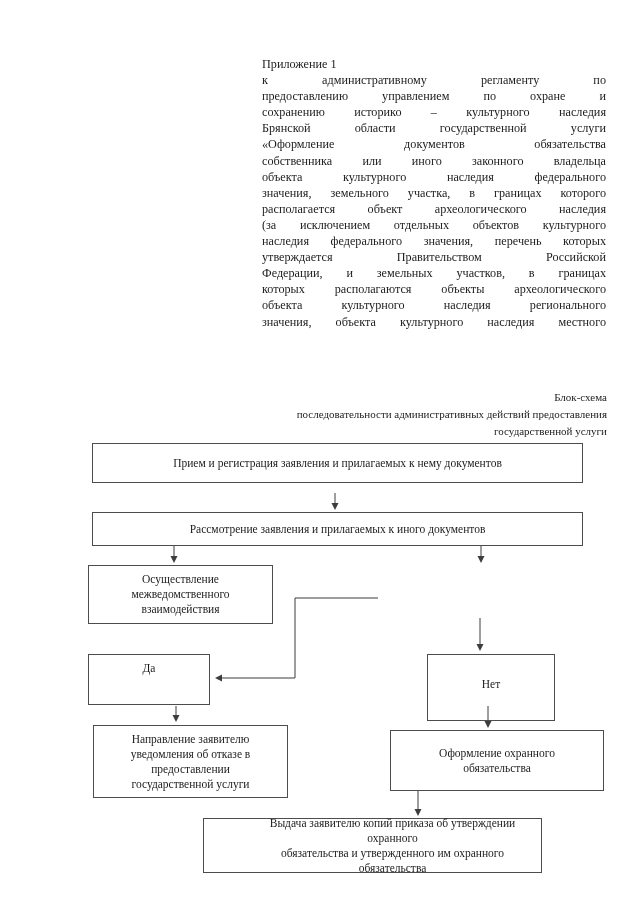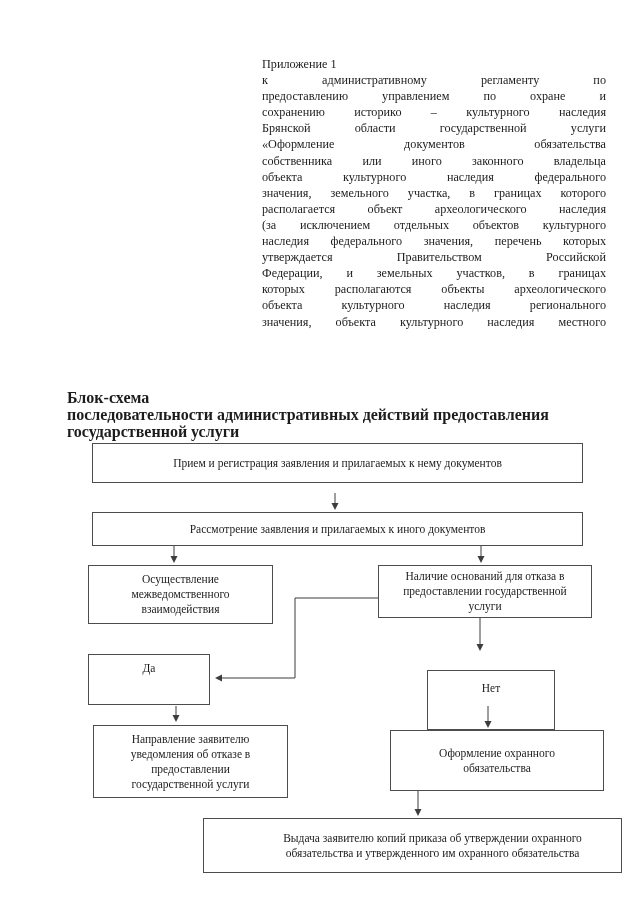--- a/index.html
+++ b/index.html
@@ -15,39 +15,39 @@
   
   .appendix{
     position:absolute; left:262px; top:56px; width:344px;
     font-size:12.2px; line-height:16.1px;
   }
   .apx-line{ text-align:justify; text-align-last:justify; }
   .apx-line.plain{ text-align:left; text-align-last:auto; }
   
   .doc-title{
     position:absolute; left:67px; top:389px; width:540px;
-    text-align:left; font-weight:bold; font-size:16px; line-height:17px;
+    text-align:right; font-weight:normal; font-size:11px; line-height:17px;
   }
   
   .fbox{
     position:absolute; box-sizing:border-box;
     border:1px solid var(--border);
     display:flex; align-items:center; justify-content:center;
     text-align:center; font-size:11.5px; line-height:15px;
     white-space:pre-line; padding:2px 4px;
   }
   .b-receive{ left:92px;  top:443px; width:491px; height:40px; }
   .b-review { left:92px;  top:512px; width:491px; height:34px; }
   .b-inter  { left:88px;  top:565px; width:185px; height:59px; }
   .b-grounds{ left:378px; top:565px; width:214px; height:53px; }
   .b-yes    { left:88px;  top:654px; width:122px; height:51px; align-items:flex-start; padding-top:6px; }
-  .b-no     { left:427px; top:654px; width:128px; height:60px; align-items:flex-start; padding-top:10px;margin-top:16px; }
+  .b-no     { left:427px; top:654px; width:128px; height:67px; align-items:flex-start; padding-top:22px; }
   .b-refuse { left:93px;  top:725px; width:195px; height:73px; }
   .b-oblig  { left:390px; top:730px; width:214px; height:61px; }
-  .b-issue  { left:203px; top:818px; width:419px; height:55px;padding-left:44px; }
+  .b-issue  { left:203px; top:818px; width:339px; height:55px;padding-left:44px; }
   
   .connectors{
     position:absolute; left:0; top:0; width:640px; height:905px;
     pointer-events:none;
   }
   .connectors line, .connectors polyline{ stroke:var(--line); stroke-width:1; fill:none; }
   .connectors polygon{ fill:var(--line); stroke:none; }
 </style>
 </head>
 <body>
@@ -116,23 +116,20 @@
   </svg>
 
   <div class="fbox b-receive">Прием и регистрация заявления и прилагаемых к нему документов</div>
 
   <div class="fbox b-review">Рассмотрение заявления и прилагаемых к иного документов</div>
 
   <div class="fbox b-inter">Осуществление
 межведомственного
 взаимодействия</div>
 
-  <div class="fbox b-grounds">Наличие оснований для отказа в
-предоставлении государственной
-услуги</div>
 
   <div class="fbox b-yes">Да</div>
 
   <div class="fbox b-no">Нет</div>
 
   <div class="fbox b-refuse">Направление заявителю
 уведомления об отказе в
 предоставлении
 государственной услуги</div>
 

